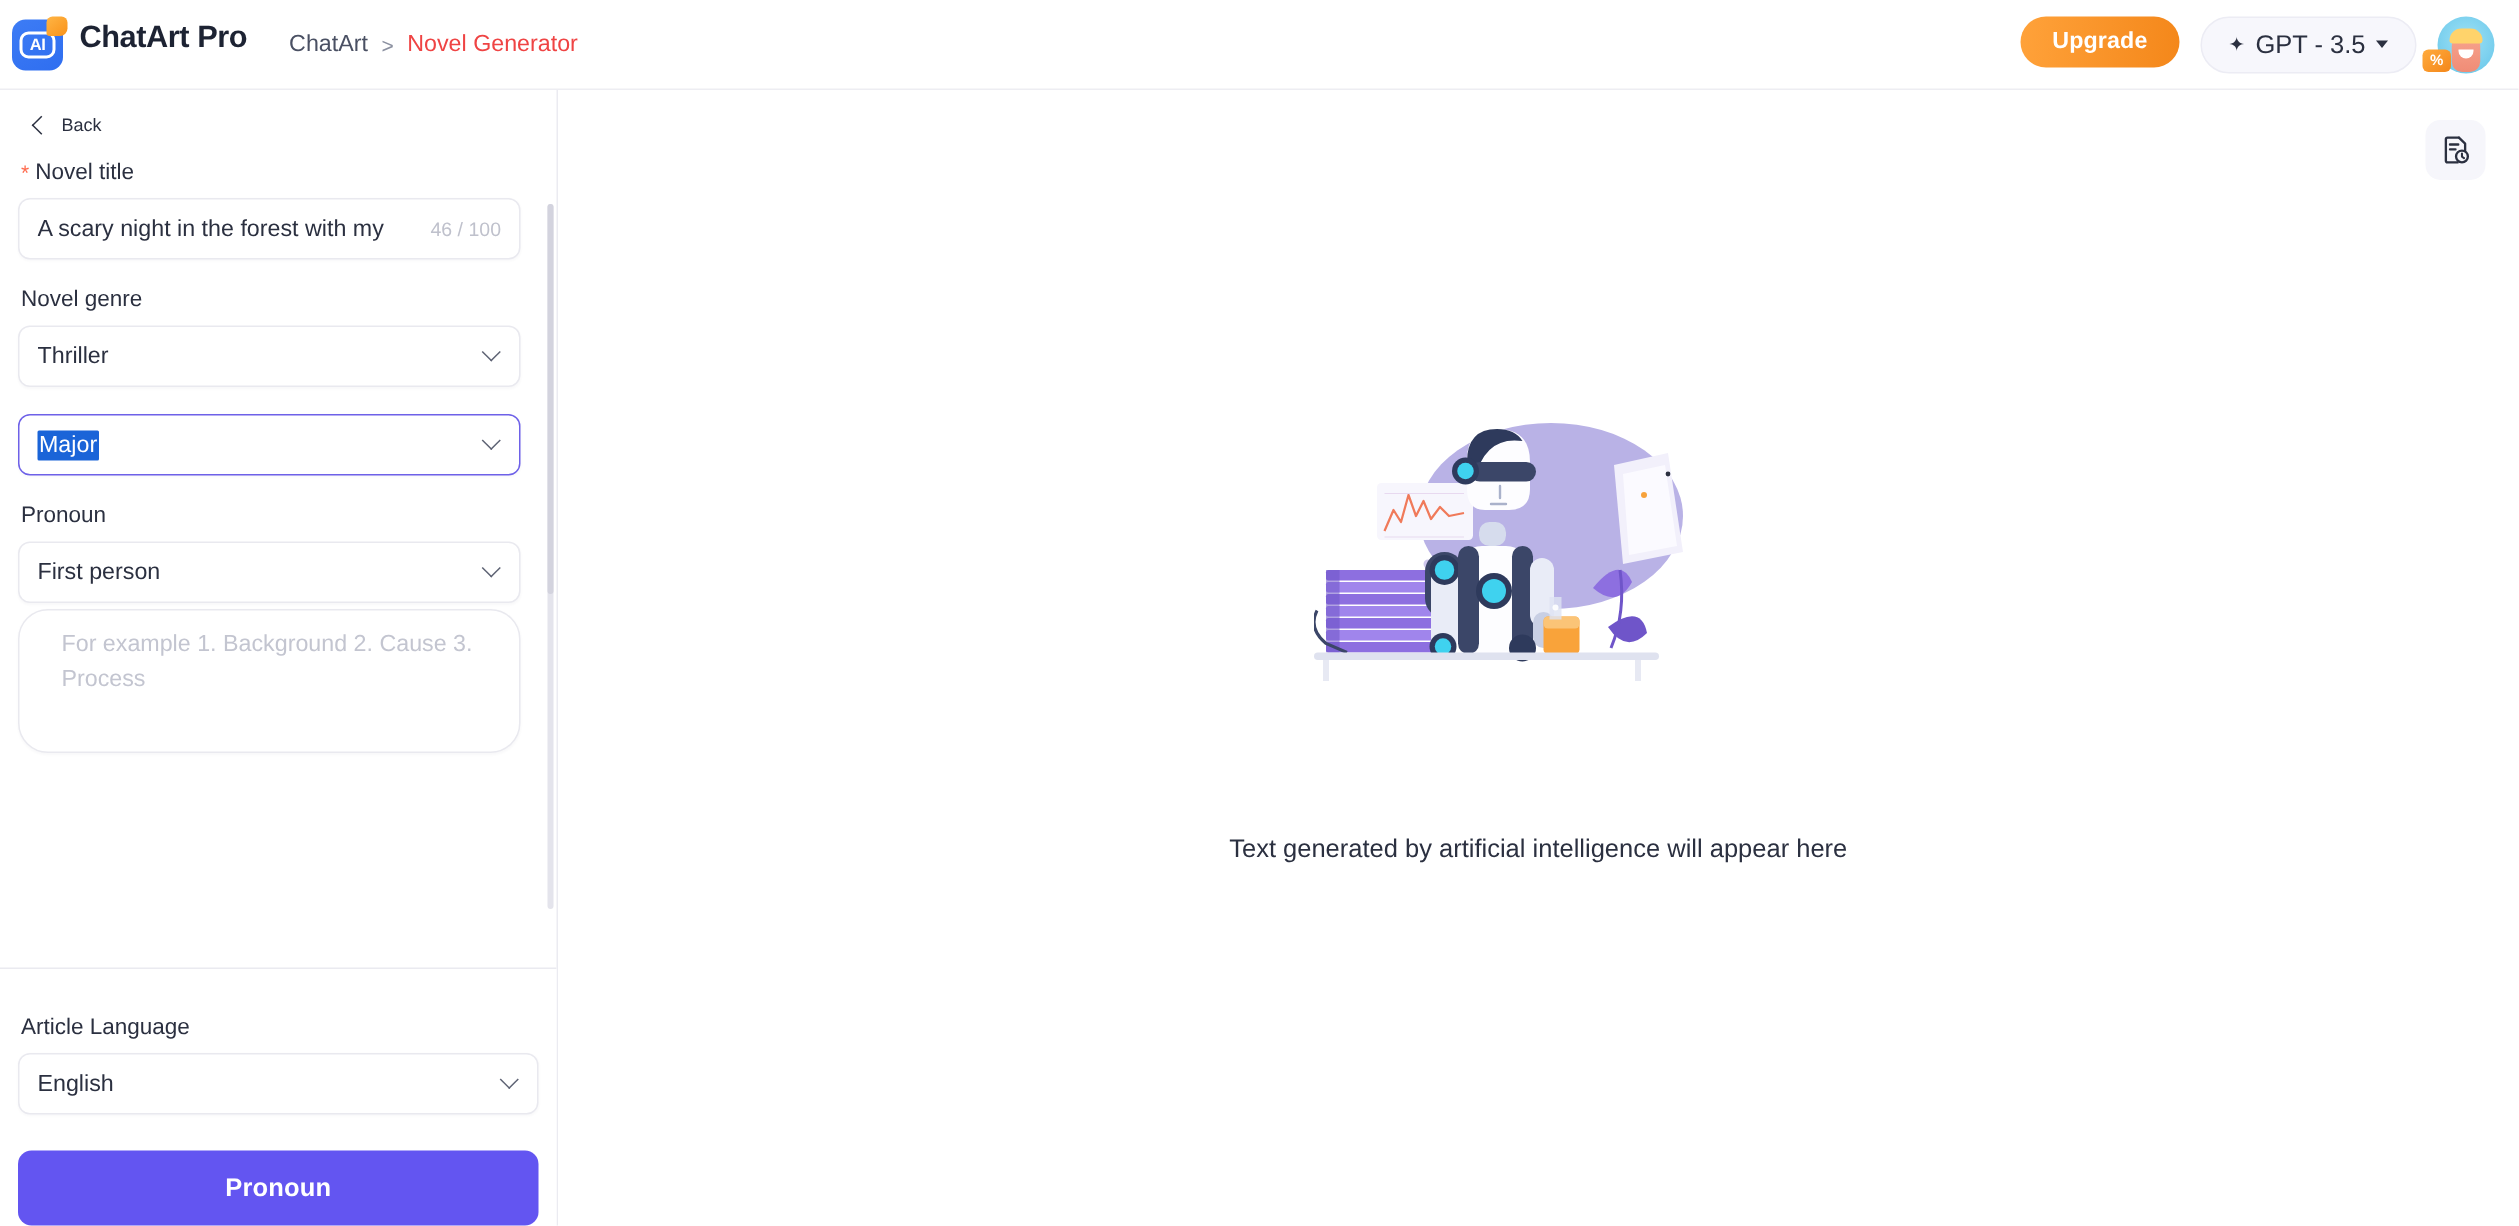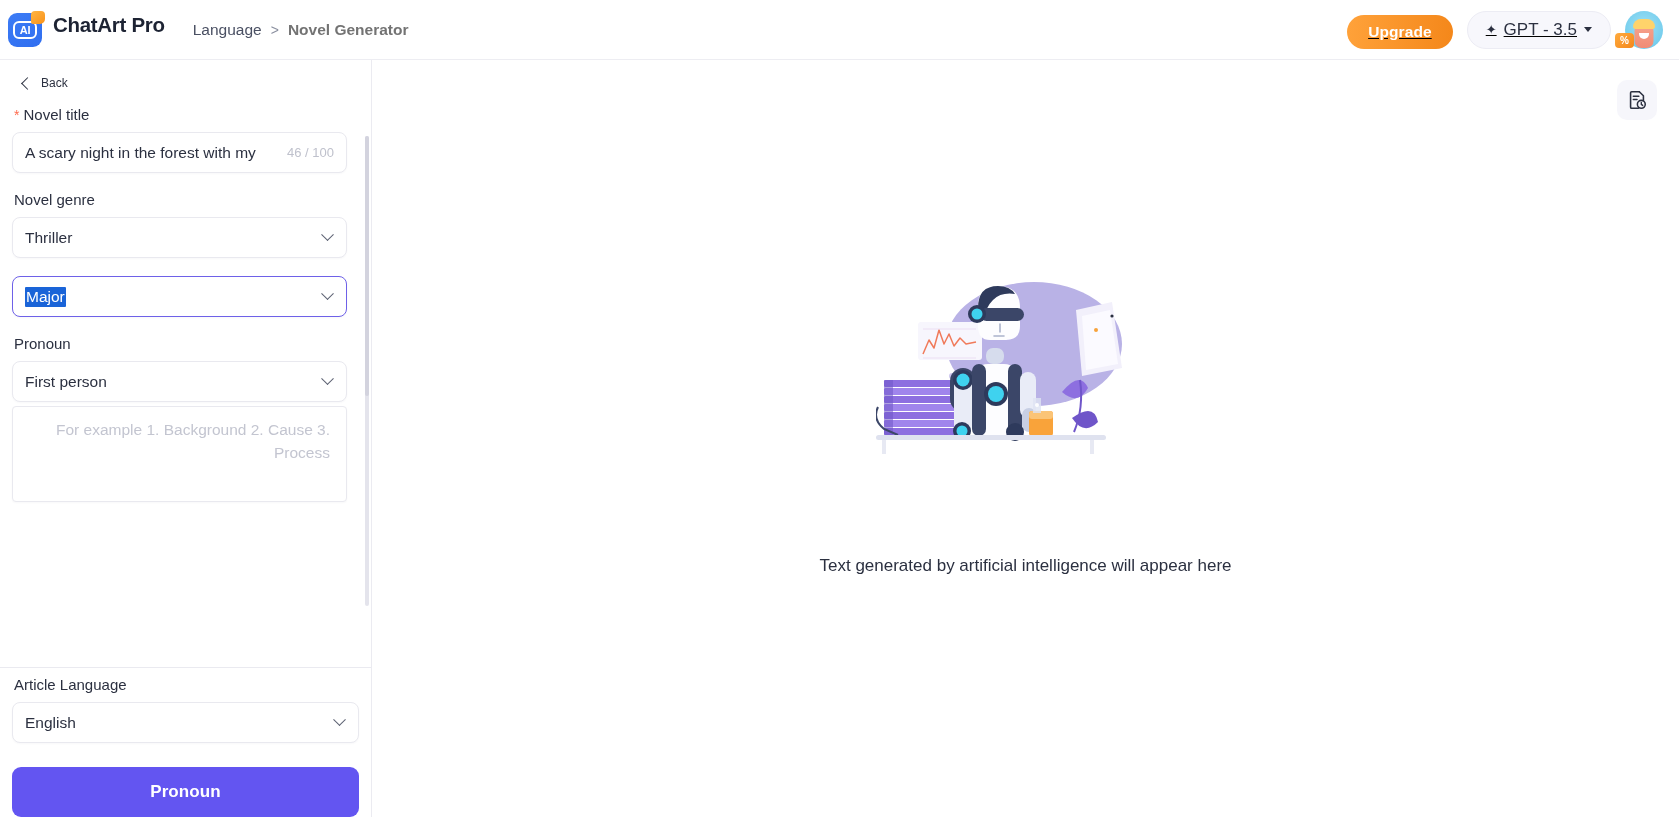--- a/index.html
+++ b/index.html
@@ -38,24 +38,24 @@
     width: 14px; height: 13px; border-radius: 4px 4px 5px 2px;
     background: linear-gradient(140deg,#ffb545,#f99219);
   }
   .brand-name {
     margin-left: 11px; font-size: 20.5px; font-weight: bold;
     color: #1d2333; letter-spacing: -.3px;
   }
   .breadcrumb { margin-left: 28px; display: flex; align-items: center; font-size: 15.5px; }
   .bc-parent { color: #4a5063; }
   .bc-sep { color: #8b90a0; margin: 0 9px; font-size: 14px; }
-  .bc-current { color: #737373; font-weight: bold; }
+  .bc-current { color: #ef4444; font-weight: normal; }
 
   .header-right {
-    margin-left: auto; display: flex; align-items: flex-end; gap: 14px; margin-right: 16px; text-decoration: underline;
+    margin-left: auto; display: flex; align-items: flex-start; gap: 14px; margin-right: 16px;
   }
   .upgrade-btn {
     background: linear-gradient(96deg,#ffa23a 0%,#f4871a 100%);
     color: #ffffff; font-size: 15.5px; font-weight: bold;
     padding: 8px 21px; border-radius: 19px; border: none; cursor: pointer;
     letter-spacing: .1px;
   }
   .model-pill {
     display: flex; align-items: center; gap: 7px;
     background: #f7f7fc; border: 1px solid #ececf4;
@@ -168,31 +168,31 @@
     position: absolute; inset: 0;
     border: 2px solid #ee1b22; border-radius: 2px; pointer-events: none;
   }
   .gen-desc-btn {
     background: #6355f1; color: #ffffff;
     font-size: 13px; font-weight: bold;
     border: none; border-radius: 14px; padding: 6px 14px;
     cursor: pointer; letter-spacing: .1px; white-space: nowrap;
   }
   .textarea-box {
-    border: 1px solid #e9e9ef; border-radius: 4px;
-    background: #ffffff; padding: 11px 16px;
-    height: 96px; box-shadow: 0 1px 2px rgba(20,20,50,.03); text-align: right;
+    border: 1px solid #e9e9ef; border-radius: 20px;
+    background: #ffffff; padding: 11px 28px;
+    height: 96px; box-shadow: 0 1px 2px rgba(20,20,50,.03);
   }
   .textarea-ph {
     font-size: 15.5px; color: #c3c5d0; line-height: 1.5;
   }
 
   .sidebar-bottom {
     flex: none; border-top: 1px solid #eaeaf0;
-    padding: 8px 12px 0 12px; background: #ffffff;
+    padding: 30px 12px 0 12px; background: #ffffff;
   }
   .generate-btn {
     width: 100%; height: 50px; margin-top: 20px;
     background: #6355f1; color: #ffffff;
     font-size: 17px; font-weight: bold;
     border: none; border-radius: 9px; cursor: pointer;
     letter-spacing: .1px;
   }
 
   .side-scrollbar {
@@ -233,21 +233,21 @@
     <div class="logo-wrap">
       <div class="logo">
         <div class="logo-inner">AI</div>
       </div>
       <div class="logo-badge"></div>
     </div>
     <div class="brand-name">ChatArt Pro</div>
   </div>
 
   <div class="breadcrumb">
-    <span class="bc-parent">Language</span>
+    <span class="bc-parent">ChatArt</span>
     <span class="bc-sep">&gt;</span>
     <span class="bc-current">Novel Generator</span>
   </div>
 
   <div class="header-right">
     <button class="upgrade-btn">Upgrade</button>
 
     <div class="model-pill">
       <span class="spark">✦</span>
       <span class="model-name">GPT - 3.5</span>

